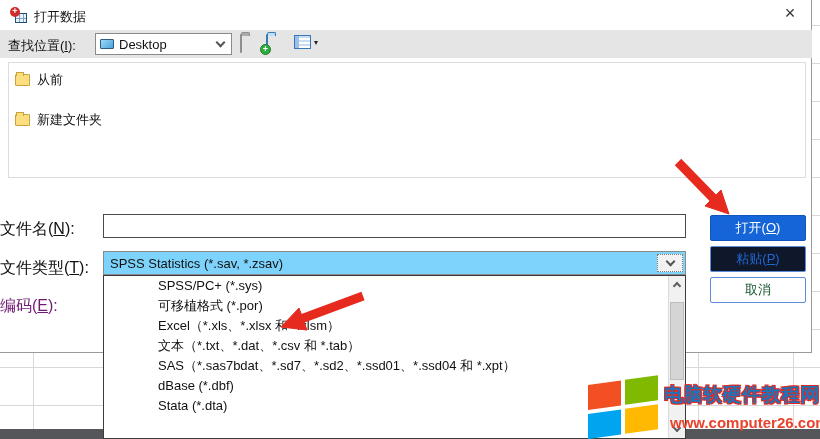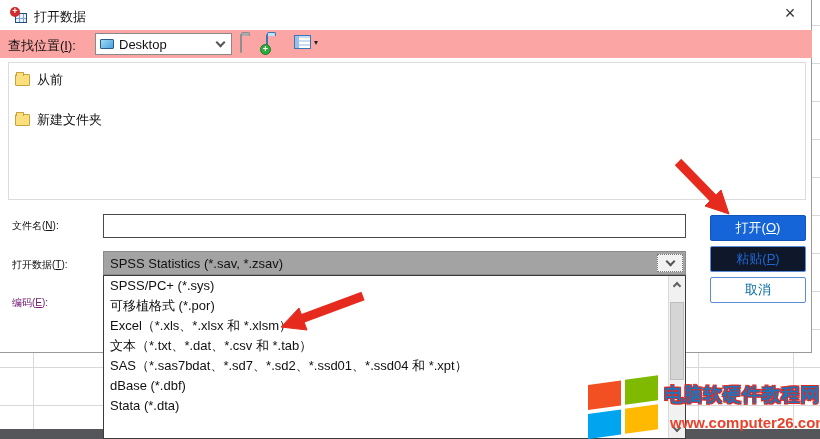--- a/index.html
+++ b/index.html
@@ -35,21 +35,21 @@
       #e9f1fa;
     border: 1px solid #1f4e79; }
   .dlg-icon .badge { position: absolute; left: 0; top: 0; width: 10px; height: 10px;
     background: #d12b2b; border-radius: 50%; color: #fff; font-size: 9px; font-weight: bold;
     line-height: 9px; text-align: center; }
   .title-text { position: absolute; left: 34px; top: 8px; font-size: 13px; }
   .close-btn { position: absolute; right: 10px; top: 3px; width: 22px; height: 22px;
     font-size: 18px; line-height: 21px; text-align: center; color: #333; cursor: pointer; }
 
   
-  .toolbar { position: absolute; left: 0; top: 30px; width: 812px; height: 28px; background: #fca5a5; }
+  .toolbar { position: absolute; left: 0; top: 30px; width: 812px; height: 28px; background: #e5e5e5; }
   .lookin-label { position: absolute; left: 8px; top: 7px; font-size: 13px; }
   .loc-combo { position: absolute; left: 95px; top: 3px; width: 137px; height: 22px;
     background: #fff; border: 1px solid #8a8a8a; cursor: pointer; }
   .monitor-icon { position: absolute; left: 4px; top: 5px; width: 14px; height: 10px;
     background: linear-gradient(135deg, #9fd8f5, #4aa3dd); border: 1px solid #2a5d87; border-radius: 1px; }
   .loc-value { position: absolute; left: 23px; top: 3px; font-size: 13px; }
   .chev { width: 7px; height: 7px; border-right: 2px solid #555; border-bottom: 2px solid #555;
     transform: rotate(45deg); }
   .chev-up { transform: rotate(225deg); }
   .loc-combo .chev { position: absolute; right: 7px; top: 5px; }
@@ -66,54 +66,54 @@
     background: #2fac3e; border: 1px solid #1d7a28; border-radius: 50%; color: #fff;
     font-size: 9px; font-weight: bold; line-height: 9px; text-align: center; }
   .tb-views { left: 294px; display: flex; align-items: center; }
   .views-glyph { width: 17px; height: 14px; border: 1px solid #3a77b5; background:
       linear-gradient(to right, #9dbfe6 4px, transparent 4px),
       repeating-linear-gradient(to bottom, #c8dcf2 0 2px, #fff 2px 4px);
   }
   .views-caret { font-size: 8px; color: #222; margin-left: 3px; }
 
   
-  .filelist { position: absolute; left: 8px; top: 62px; width: 798px; height: 138px;
+  .filelist { position: absolute; left: 8px; top: 62px; width: 798px; height: 116px;
     background: #fff; border: 1px solid #dcdcdc; }
   .folder-row { position: absolute; left: 6px; height: 18px; display: flex; align-items: center;
     gap: 7px; cursor: pointer; }
   .folder-row .name { font-size: 13px; }
   .mini-folder { width: 15px; height: 12px; background: #fbde7e; border: 1px solid #c9a23d;
     border-radius: 1px; position: relative; }
   .mini-folder::before { content: ""; position: absolute; top: -3px; left: 0; width: 6px; height: 3px;
     background: #fbde7e; border: 1px solid #c9a23d; border-bottom: none; border-radius: 1px 1px 0 0; }
 
   
-  .fld-label { position: absolute; left: 12px; font-size: 10px; }
+  .fld-label { position: absolute; left: 0; font-size: 16px; }
   .filename-input { position: absolute; left: 103px; top: 214px; width: 583px; height: 24px;
     border: 1px solid #4a4a4a; background: #fff; font-size: 13px; padding: 0 5px;
     font-family: "Liberation Sans", sans-serif; }
   .filetype-combo { position: absolute; left: 103px; top: 251px; width: 583px; height: 24px;
-    border: 1px solid #8a8a8a; background: #a3a3a3; cursor: pointer; }
+    border: 1px solid #8a8a8a; background: #7dd3fc; cursor: pointer; }
   .filetype-value { position: absolute; left: 6px; top: 4px; font-size: 13px; white-space: nowrap; }
   .combo-arrow-btn { position: absolute; right: 2px; top: 2px; width: 26px; height: 18px;
     background: #f2f2f2; border: 1px dotted #7a7a7a; display: flex; align-items: center;
     justify-content: center; cursor: pointer; }
   .combo-arrow-btn .chev { margin-top: -3px; }
   .encoding-label { color: #701a75; }
 
   
   .btn { position: absolute; left: 710px; width: 96px; height: 26px; font-size: 13px;
     display: flex; align-items: center; justify-content: center; border-radius: 2px; cursor: pointer; }
   .btn-open   { top: 215px; background: #1565d9; border: 1px solid #0f55bc; color: #fff; justify-content: center; }
   .btn-paste  { top: 246px; background: #0f172a; border: 1px solid #5b8bdb; color: #2166ce; }
-  .btn-cancel { top: 277px; background: #fff; border: 1px solid #5b8bdb; color: #0369a1; }
+  .btn-cancel { top: 277px; background: #fff; border: 1px solid #5b8bdb; color: #14532d; }
 
   
   .popup { position: absolute; left: 103px; top: 275px; width: 583px; height: 164px;
-    background: #fff; border: 1px solid #3c3c3c; z-index: 5; }
+    background: #fff; border: 1px solid #3c3c3c; z-index: 5; padding-left: 48px; }
   .popup-item { height: 20px; line-height: 20px; padding-left: 6px; padding-right: 22px;
     font-size: 13px; white-space: nowrap; overflow: hidden; cursor: pointer; }
   .popup-scroll { position: absolute; right: 0; top: 0; width: 17px; height: 100%;
     background: #f1f1f1; border-left: 1px solid #dadada; }
   .sb-btn { position: absolute; left: 0; width: 16px; height: 17px; display: flex;
     align-items: center; justify-content: center; cursor: pointer; }
   .sb-up { top: 0; } .sb-down { bottom: 0; }
   .sb-btn .chev { width: 6px; height: 6px; border-color: #606060; }
   .sb-up .chev { margin-top: 3px; }
   .sb-down .chev { margin-bottom: 3px; }
@@ -181,21 +181,21 @@
     </div>
     <div class="folder-row" style="top:48px">
       <span class="mini-folder"></span>
       <span class="name">新建文件夹</span>
     </div>
   </div>
 
   <div class="fld-label" style="top:219px"><span>文件名(</span><span class="u">N</span><span>):</span></div>
   <input class="filename-input" type="text" value="" style="">
 
-  <div class="fld-label" style="top:258px"><span>打开数据(</span><span class="u">T</span><span>):</span></div>
+  <div class="fld-label" style="top:258px"><span>文件类型(</span><span class="u">T</span><span>):</span></div>
   <div class="filetype-combo">
     <span class="filetype-value">SPSS Statistics (*.sav, *.zsav)</span>
     <span class="combo-arrow-btn">
         <span class="chev"></span>
       </span>
   </div>
 
   <div class="fld-label encoding-label" style="top:296px"><span>编码(</span><span class="u">E</span><span>):</span></div>
 
   <div class="btn btn-open">

